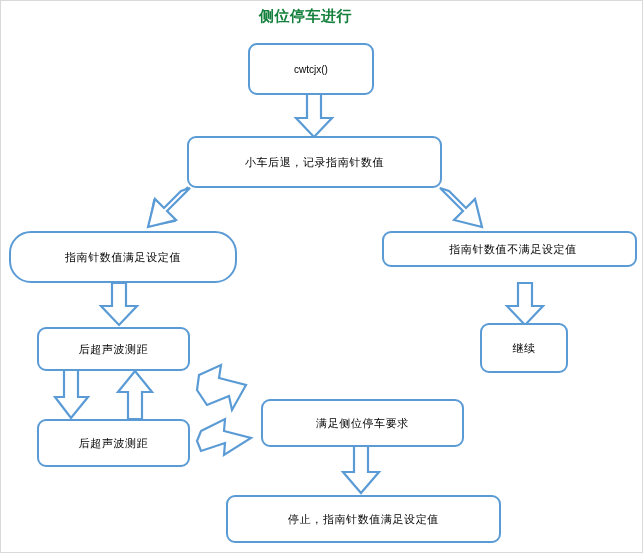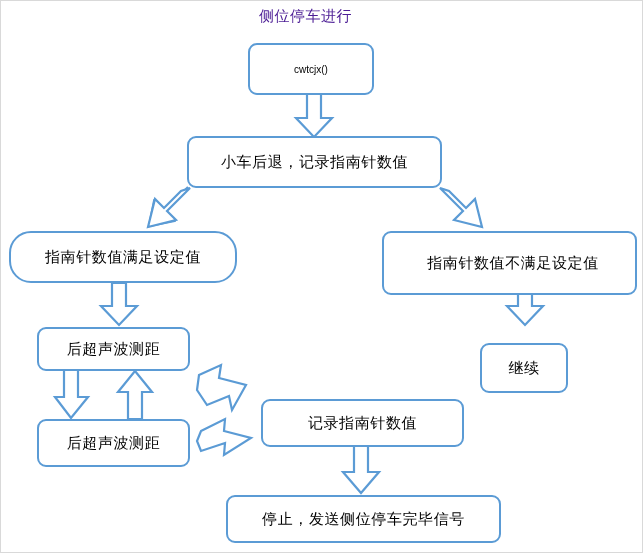--- a/index.html
+++ b/index.html
@@ -14,37 +14,38 @@
     position: relative;
     width: 643px;
     height: 553px;
     background: #ffffff;
     overflow: hidden;
     border: 1px solid #d9d9d9;
     box-sizing: border-box;
   }
   .title {
     position: absolute;
-    color: #4c1d95;
+    color: #15803d;
     font-size: 15px;
     line-height: 18px;
     white-space: nowrap;
     letter-spacing: 0.5px;
+    font-weight: bold;
   }
   .node {
     position: absolute;
     box-sizing: border-box;
     border: 2px solid #5B9BD5;
     border-radius: 9px;
     background: #ffffff;
     color: #000000;
     display: flex;
     align-items: center;
     justify-content: center;
-    font-size: 15px;
+    font-size: 11px;
     letter-spacing: 0.6px;
     white-space: nowrap;
   }
   .node.mono {
     font-family: "Liberation Sans", "DejaVu Sans", sans-serif;
     letter-spacing: 0;
     font-size: 10px;
   }
   .arrow {
     position: absolute;
@@ -125,25 +126,25 @@
       <polygon class="arrow-shape" points="13,0 27,0 27,27 38,27 20,48 2,27 13,27"></polygon>
     </svg>
   </div>
 
   <div class="node mono" style="left:247px; top:42px; width:126px; height:52px;">cwtcjx()</div>
 
   <div class="node" style="left:186px; top:135px; width:255px; height:52px;">小车后退，记录指南针数值</div>
 
   <div class="node" style="left:8px; top:230px; width:228px; height:52px;border-radius:22px;">指南针数值满足设定值</div>
 
-  <div class="node" style="left:381px; top:230px; width:255px; height:64px;padding-left:7px;">指南针数值不满足设定值</div>
+  <div class="node" style="left:381px; top:230px; width:255px; height:36px;padding-left:7px;">指南针数值不满足设定值</div>
 
-  <div class="node" style="left:479px; top:342px; width:88px; height:50px;">继续</div>
+  <div class="node" style="left:479px; top:322px; width:88px; height:50px;">继续</div>
 
   <div class="node" style="left:36px; top:326px; width:153px; height:44px;">后超声波测距</div>
 
   <div class="node" style="left:36px; top:418px; width:153px; height:48px;">后超声波测距</div>
 
-  <div class="node" style="left:260px; top:398px; width:203px; height:48px;">记录指南针数值</div>
+  <div class="node" style="left:260px; top:398px; width:203px; height:48px;">满足侧位停车要求</div>
 
-  <div class="node" style="left:225px; top:494px; width:275px; height:48px;">停止，发送侧位停车完毕信号</div>
+  <div class="node" style="left:225px; top:494px; width:275px; height:48px;">停止，指南针数值满足设定值</div>
 
 </div>
 
 </body></html>

